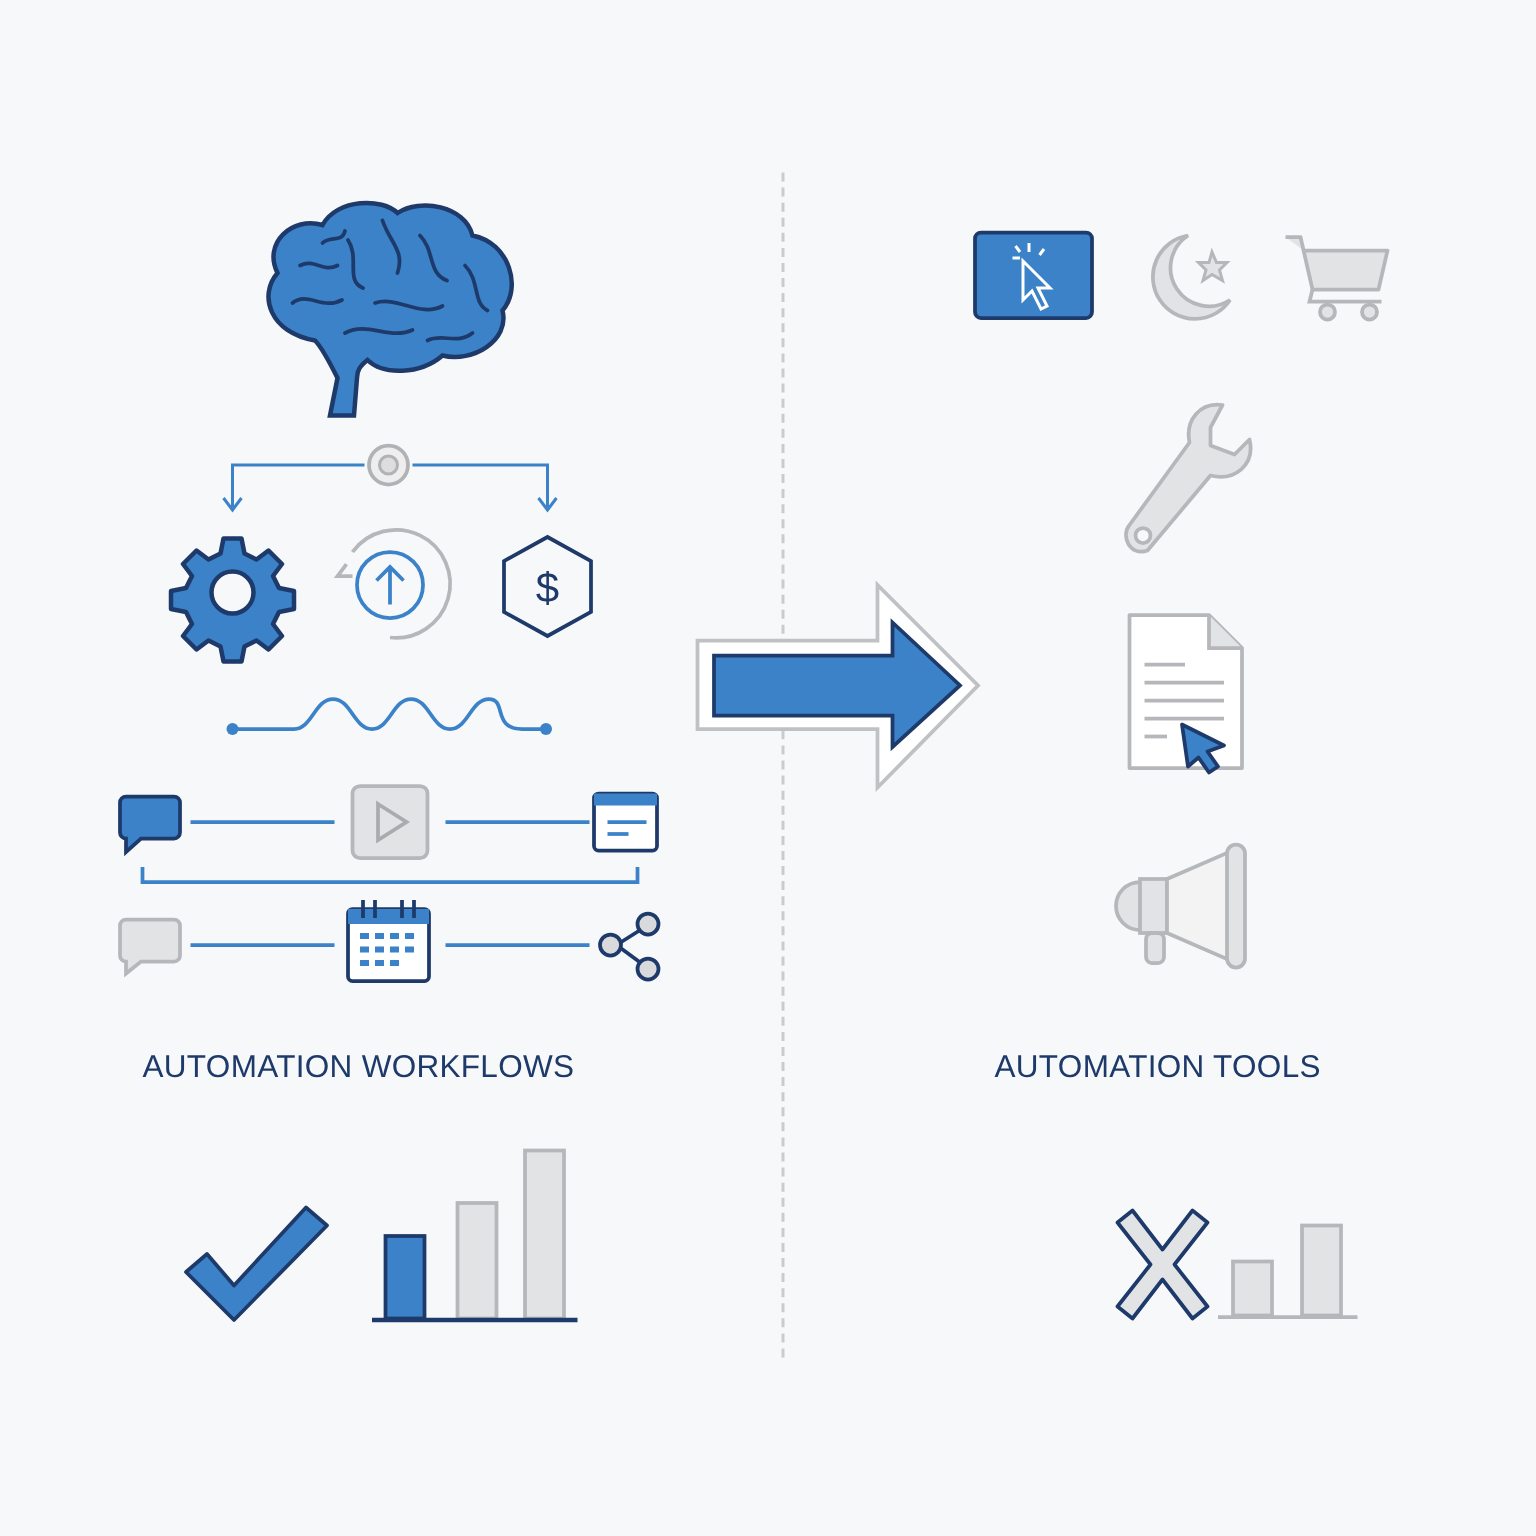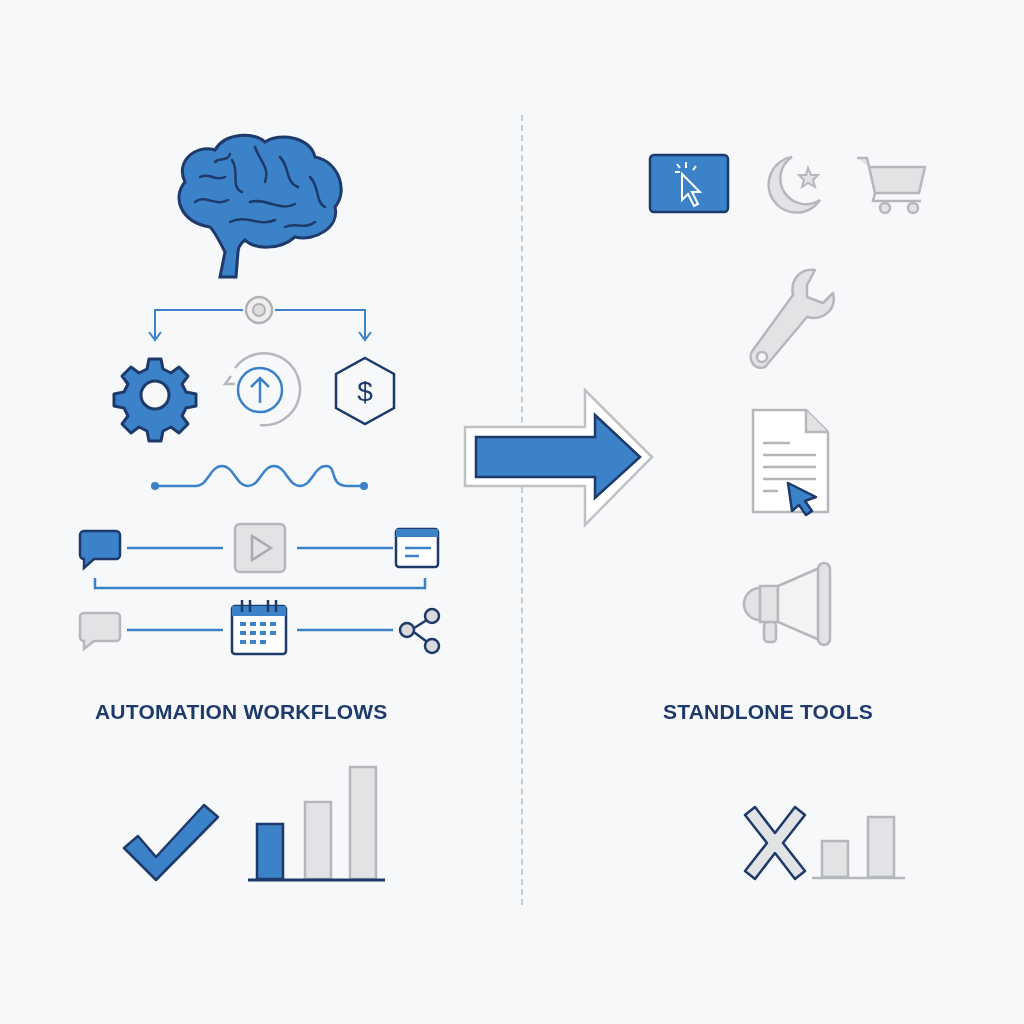--- a/index.html
+++ b/index.html
@@ -1,19 +1,19 @@
 <!DOCTYPE html>
 <html><head>
 <meta charset="utf-8">
 <style>
   html,body{margin:0;padding:0;}
   body{width:1024px;height:1024px;background:#f7f8f9;position:relative;overflow:hidden;font-family:"Liberation Sans",sans-serif;}
   .abs{position:absolute;}
   .divider{position:absolute;left:521px;top:115px;height:790px;border-left:2px dashed #c9cccf;}
-  .label{position:absolute;font-weight:bold;color:#1e3a6b;font-size:21px;letter-spacing:0.2px;white-space:nowrap;}
+  .label{position:absolute;font-weight:normal;color:#1e3a6b;font-size:21px;letter-spacing:0.2px;white-space:nowrap;}
   svg{display:block;overflow:visible;}
 </style>
 </head>
 <body>
 
 <div class="divider"></div>
 
 <svg class="abs" style="left:170px;top:132px" width="180" height="150" viewBox="0 0 180 150">
   <path d="M40,95 C10,90 2,65 15,50 C5,30 25,12 45,18 C55,0 85,0 95,10 C110,0 140,5 145,25 C170,30 178,60 165,75 C170,95 145,110 125,105 C110,118 85,118 75,108 C70,112 68,115 68,120 L66,145 L50,145 L55,120 C50,110 45,100 40,95 Z" fill="#3b82c8" stroke="#1e3a6b" stroke-width="3"></path>
   <g fill="none" stroke="#1e3a6b" stroke-width="2.5" stroke-linecap="round">
@@ -172,20 +172,20 @@
   <path d="M40,78 L68,92 L57,96 L64,106 L58,110 L51,100 L44,106 Z" fill="#3b82c8" stroke="#1e3a6b" stroke-width="2.5" stroke-linejoin="round"></path>
 </svg>
 <svg class="abs" style="left:742px;top:560px" width="95" height="85">
   <path d="M18,28 A16,16 0 0 0 18,60" fill="#e2e3e5" stroke="#b5b7ba" stroke-width="2.5"></path>
   <rect x="18" y="26" width="18" height="36" fill="#e2e3e5" stroke="#b5b7ba" stroke-width="2.5"></rect>
   <path d="M36,26 L82,6 V82 L36,62 Z" fill="#f3f3f4" stroke="#b5b7ba" stroke-width="2.5"></path>
   <rect x="76" y="3" width="12" height="82" rx="6" fill="#e2e3e5" stroke="#b5b7ba" stroke-width="2.5"></rect>
   <rect x="22" y="62" width="12" height="20" rx="4" fill="#e2e3e5" stroke="#b5b7ba" stroke-width="2.5"></rect>
 </svg>
 
-<div class="label" style="left:663px;top:700px">STANDLONE TOOLS</div>
+<div class="label" style="left:663px;top:700px">AUTOMATION TOOLS</div>
 
 <svg class="abs" style="left:740px;top:805px" width="170" height="85">
   <path d="M5,10 L15,2 L35,28 L55,2 L65,10 L43,38 L65,66 L55,74 L35,48 L15,74 L5,66 L27,38 Z" fill="#e2e3e5" stroke="#1e3a6b" stroke-width="2.5" stroke-linejoin="round"></path>
   <rect x="82" y="36" width="26" height="36" fill="#e2e3e5" stroke="#b5b7ba" stroke-width="2.5"></rect>
   <rect x="128" y="12" width="26" height="60" fill="#e2e3e5" stroke="#b5b7ba" stroke-width="2.5"></rect>
   <line x1="72" y1="73" x2="165" y2="73" stroke="#b5b7ba" stroke-width="2.5"></line>
 </svg>
 
 </body></html>

